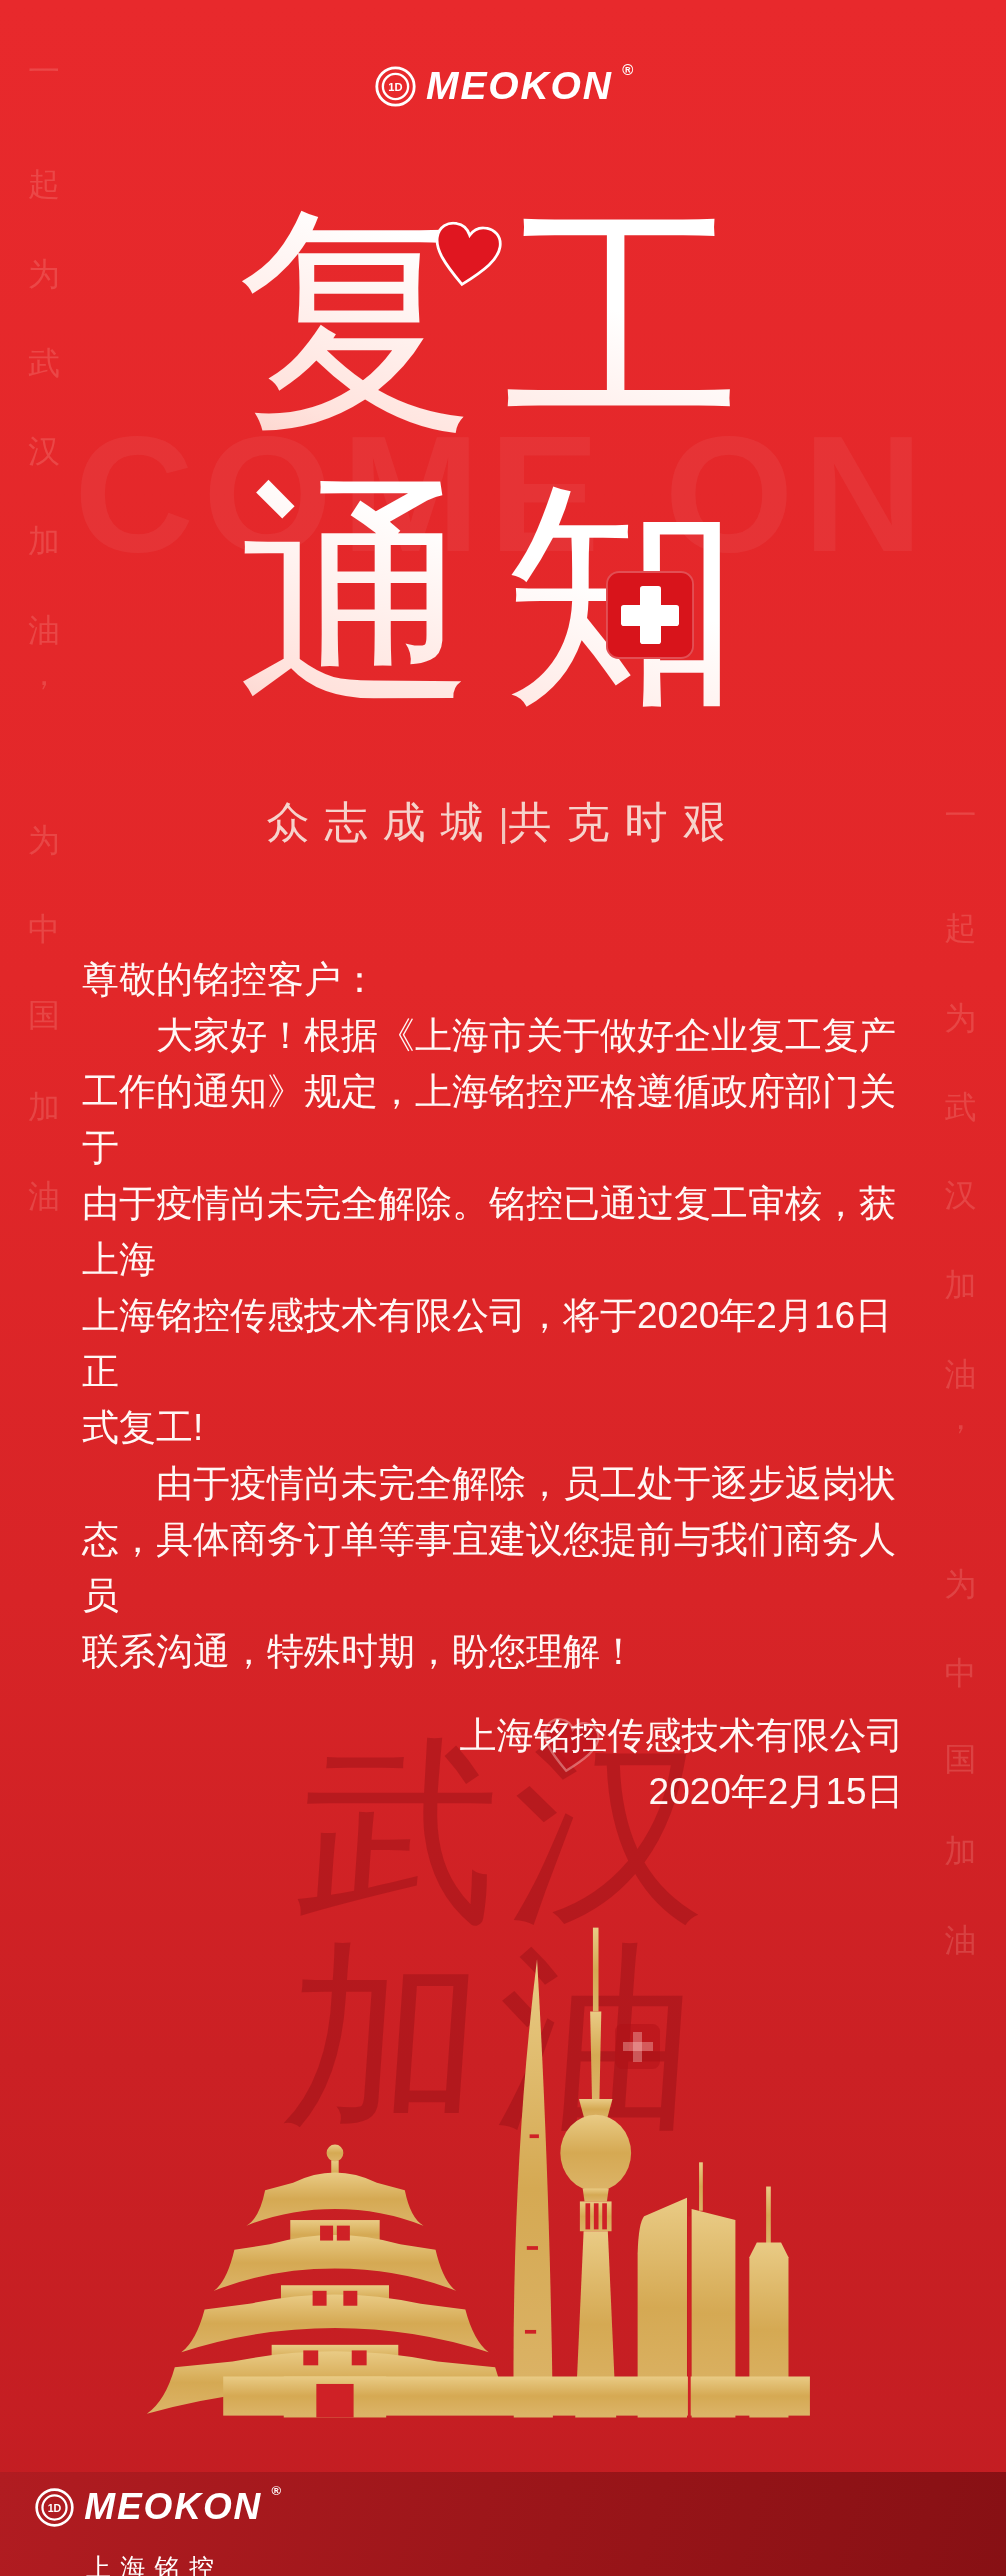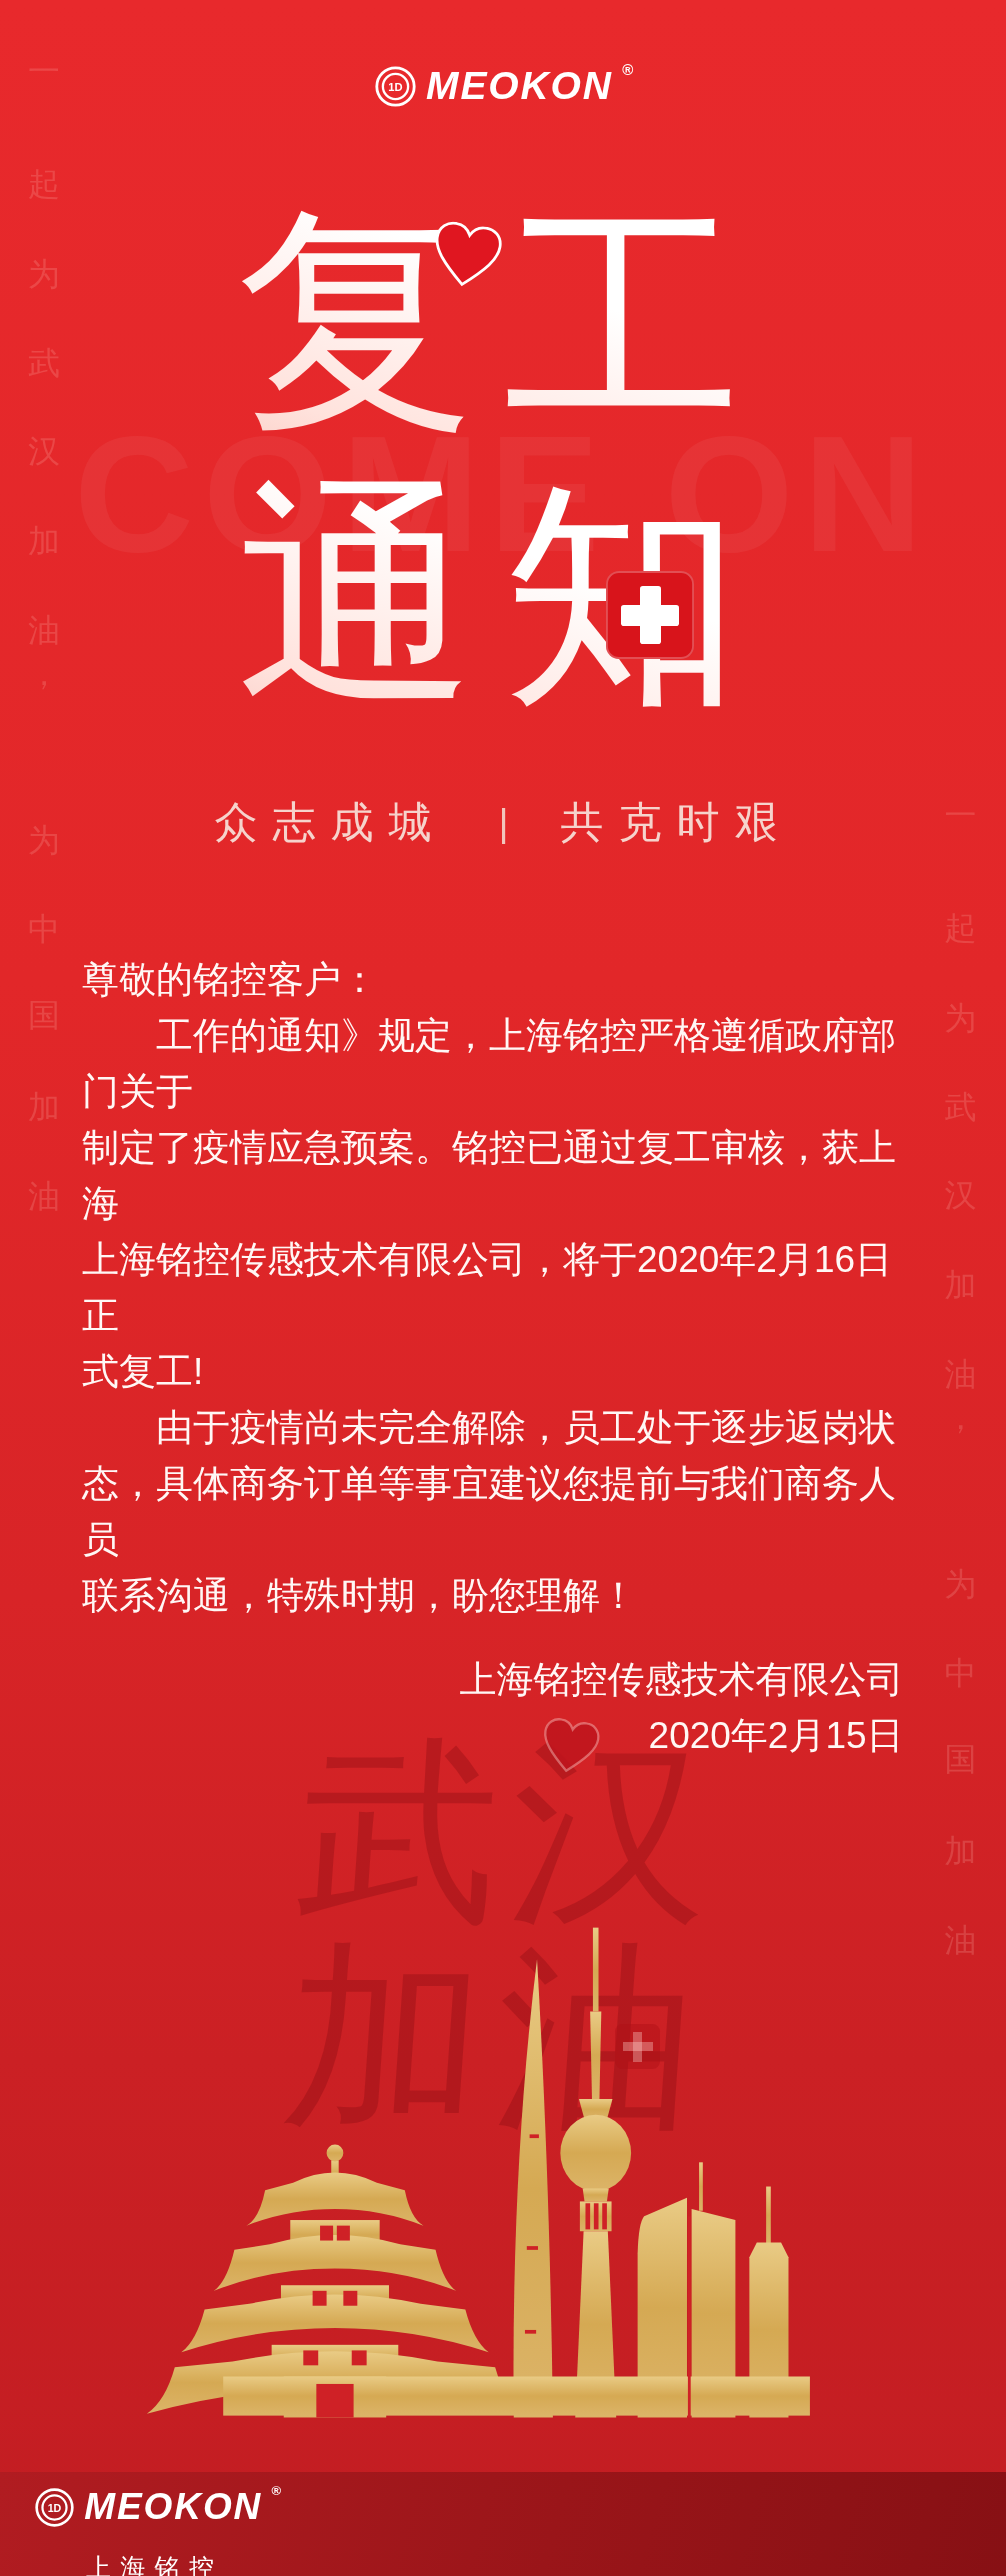--- a/index.html
+++ b/index.html
@@ -48,21 +48,21 @@
   }
   .title-heart{position:absolute;left:432px;top:41px;width:69px;z-index:4;}
   .title-cross{position:absolute;left:606px;top:388px;width:88px;height:88px;border-radius:13px;
     background:#d8141b;z-index:4;box-shadow:0 0 0 1.9px rgba(255,255,255,0.25) inset;}
   .title-cross:before,.title-cross:after{content:"";position:absolute;background:#fff;border-radius:2.8px;}
   .title-cross:before{left:34px;top:15px;width:20.5px;height:58px;}
   .title-cross:after{left:15px;top:34px;width:58px;height:20.5px;}
   
   .subtitle{
     position:absolute;top:794px;left:0;width:100%;display:flex;justify-content:center;
-    align-items:center;gap:52px;color:#f6d3cc;font-size:43px;letter-spacing:15px;z-index:3;
+    align-items:center;color:#f6d3cc;font-size:43px;letter-spacing:15px;z-index:3;
   }
   .subtitle .divider{letter-spacing:0;font-weight:300;color:#f2c4bc;font-size:39px;}
   
   .letter{position:absolute;top:952px;left:82px;width:844px;color:#fff7f5;
     font-size:37px;line-height:56px;font-weight:500;z-index:3;}
   .letter .para div:first-child{text-indent:2em;}
   .letter .para.p2{}
   .signature{margin-top:28px;text-align:right;padding-right:22.4px;}
   .signature div{line-height:56px;}
   
@@ -113,22 +113,23 @@
 
   <div class="subtitle">
     <span>众志成城</span>
     <span class="divider">|</span>
     <span>共克时艰</span>
   </div>
 
   <div class="letter">
     <div>尊敬的铭控客户：</div>
     <div class="para p1">
+        <div>大家好！根据《上海市关于做好企业复工复产</div>
         <div>工作的通知》规定，上海铭控严格遵循政府部门关于</div>
-        <div>制定了疫情应急预案。铭控已通过复工审核，获上海</div>
+        <div>由于疫情尚未完全解除。铭控已通过复工审核，获上海</div>
         <div>上海铭控传感技术有限公司，将于2020年2月16日正</div>
         <div>式复工!</div>
       </div>
     <div class="para p2">
         <div>由于疫情尚未完全解除，员工处于逐步返岗状</div>
         <div>态，具体商务订单等事宜建议您提前与我们商务人员</div>
         <div>联系沟通，特殊时期，盼您理解！</div>
       </div>
     <div class="signature">
       <div>上海铭控传感技术有限公司</div>

